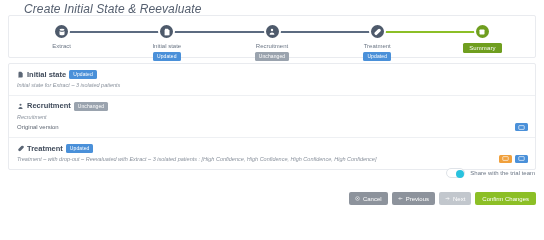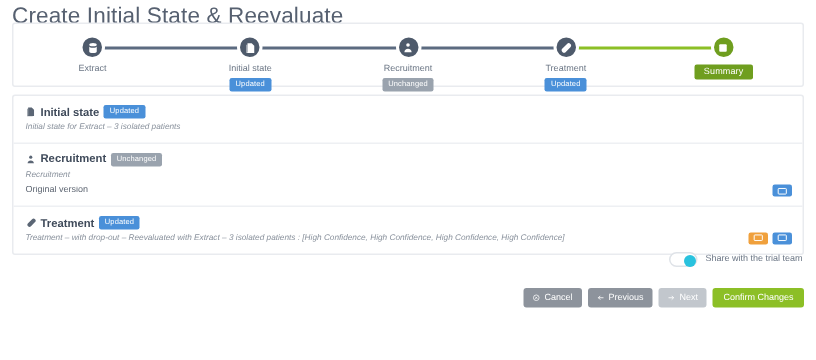--- a/index.html
+++ b/index.html
@@ -7,22 +7,22 @@
     width: 544px; height: 211px;
     background: #ffffff;
     font-family: "Liberation Sans", sans-serif;
     color: #3c4858;
     overflow: hidden;
   }
   .page { position: relative; width: 544px; height: 211px; }
 
   
   .page-title {
-    position: absolute; left: 8px; top: 2px;
-    font-size: 15px; color: #566070; letter-spacing: .1px;
+    position: absolute; left: 24px; top: 2px;
+    font-size: 12px; color: #566070; letter-spacing: .1px; font-style: italic;
   }
 
   
   .stepper-card {
     position: absolute; left: 8px; top: 15px; right: 8px;
     height: 43px;
     background: #ffffff;
     border: 1px solid #e9ebef;
     border-radius: 2px;
   }

